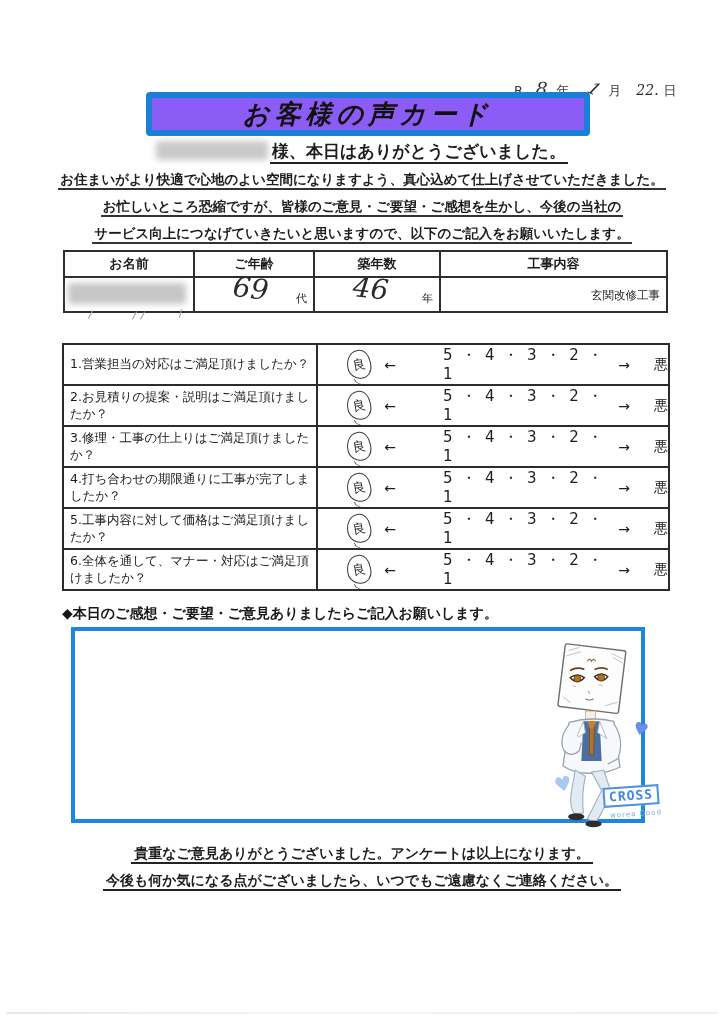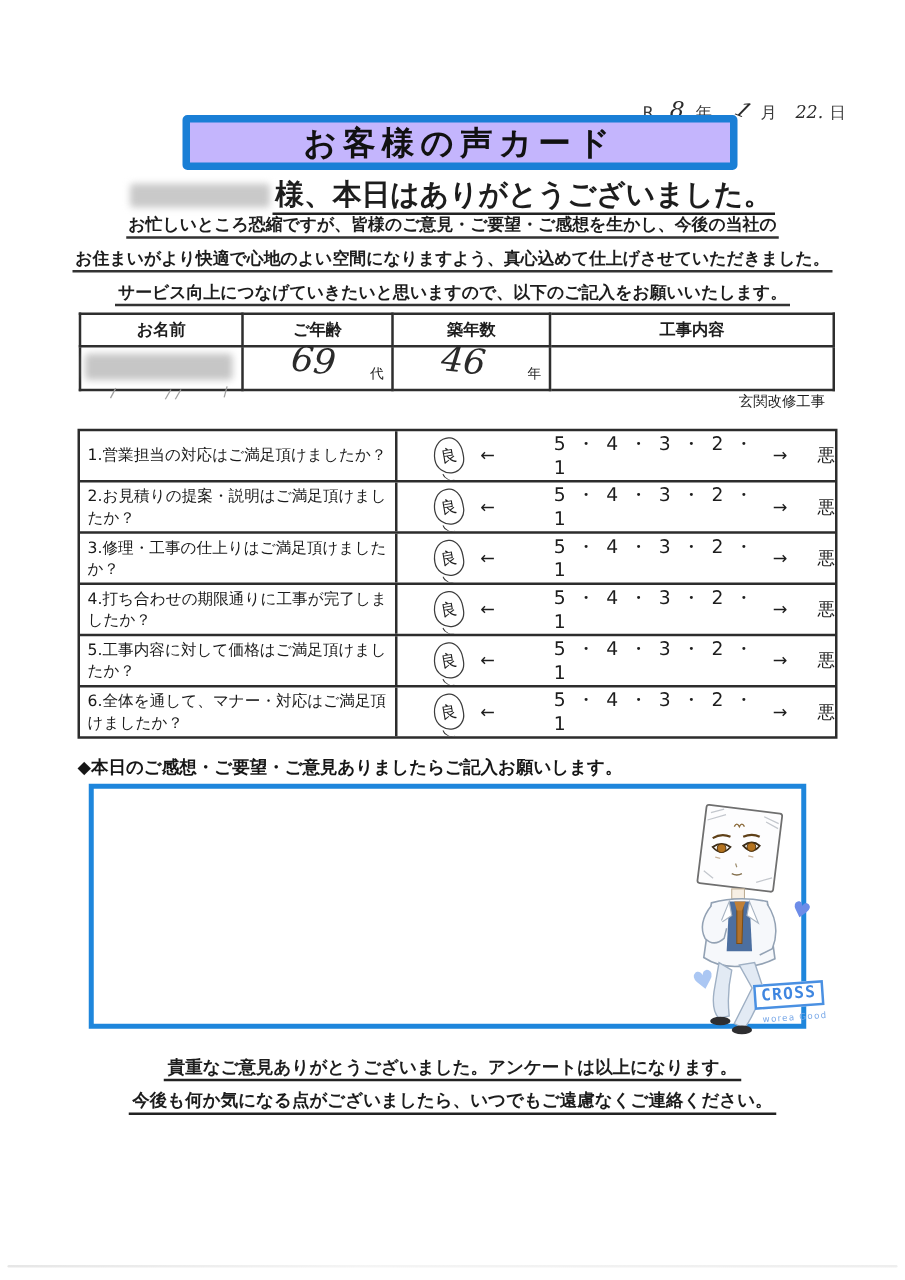--- a/index.html
+++ b/index.html
@@ -10,44 +10,44 @@
   .date-line{position:absolute;top:70px;left:510px;display:flex;align-items:baseline;
              font-size:13px;color:#3a3a3a;letter-spacing:1px;}
   .date-line .printed{margin:0 4px;}
   .hand{font-family:"DejaVu Serif","Liberation Serif",serif;font-style:italic;color:#2b2b2b;}
   .hand-year{font-size:18px;margin:0 4px 0 8px;transform:rotate(4deg);display:inline-block;}
   .hand-month{font-size:17px;margin:0 4px 0 14px;transform:rotate(22deg) skewX(-12deg);display:inline-block;}
   .hand-day{font-size:14px;margin:12px 1px 0 10px;letter-spacing:0;}
 
   
   .title-box{position:absolute;left:146px;top:92px;width:432px;height:32px;border:6px solid #1a7fd6;
-             border-radius:4px;background:#c4b5fd;display:flex;align-items:center;justify-content:center;}
+             border-radius:4px;background:#8b5cf6;display:flex;align-items:center;justify-content:center;font-style:italic;}
   .title-box .title{font-size:26px;font-weight:700;letter-spacing:5px;color:#111;}
 
   
   .greeting{position:absolute;top:140px;left:0;width:100%;text-align:center;}
   .blur-name{display:inline-block;width:112px;height:19px;background:#c9c9c9;border-radius:3px;
              filter:blur(3px);vertical-align:-3px;margin-right:2px;}
-  .greeting-text{font-size:23px;font-weight:700;border-bottom:2.5px solid #222;padding:0 2px 1px 2px;}
+  .greeting-text{font-size:17px;font-weight:700;border-bottom:2.5px solid #222;padding:0 2px 1px 2px;}
   .intro{position:absolute;top:171px;left:0;width:100%;text-align:center;font-size:13.5px;font-weight:700;}
   .intro .line{display:block;margin-bottom:9px;}
   .intro .u{border-bottom:2px solid #333;padding:0 2px 1px 2px;}
 
   
   .info-table{position:absolute;left:63px;top:250px;border-collapse:collapse;table-layout:fixed;}
   .info-table th,.info-table td{border:2px solid #2e2e2e;padding:0;}
   .info-table th{height:24px;font-size:13px;font-weight:600;text-align:center;}
   .info-table td{height:33px;position:relative;}
   .col-name{width:128px;} .col-age{width:118px;} .col-years{width:124px;} .col-work{width:225px;}
   .blur-cell{position:absolute;left:3px;top:5px;width:118px;height:21px;background:#c6c6c6;
              border-radius:3px;filter:blur(3px);}
   .hand-num{position:absolute;top:-6px;left:38px;font-family:"DejaVu Serif","Liberation Serif",serif;
             font-style:italic;font-size:28px;color:#2b2b2b;transform:rotate(6deg);}
   .cell-unit{position:absolute;right:6px;bottom:5px;font-size:11px;}
-  .work-text{position:absolute;right:6px;top:50%;transform:translateY(-50%);font-size:11.5px;margin-top:26px;}
+  .work-text{position:absolute;right:6px;top:50%;transform:translateY(-50%);font-size:11.5px;}
   .pen-mark{position:absolute;width:9px;border-top:1.6px solid #9f9f9f;}
 
   
   .survey-heading,.comments-heading{position:absolute;left:62px;font-size:14px;font-weight:700;color:#161616;}
   .survey-heading{top:320px;}
   .survey-table{position:absolute;left:62px;top:343px;width:604px;border:2px solid #2c2c2c;background:#fff;}
   .q-row{display:flex;height:39px;border-bottom:2px solid #2c2c2c;gap:20px;}
   .q-row:last-child{border-bottom:none;}
   .q-label{width:246px;border-right:2px solid #2c2c2c;display:flex;align-items:center;
            padding-left:6px;font-size:12.5px;color:#1a1a1a;}
@@ -99,22 +99,22 @@
 
   <div class="title-box">
     <span class="title">お客様の声カード</span>
   </div>
 
   <div class="greeting">
     <span class="blur-name"></span><span class="greeting-text">様、本日はありがとうございました。</span>
   </div>
 
   <div class="intro">
+    <span class="line"><span class="u">お住まいがより快適で心地のよい空間になりますよう、真心込めて仕上げさせていただきました。</span></span>
     <span class="line"><span class="u">お忙しいところ恐縮ですが、皆様のご意見・ご要望・ご感想を生かし、今後の当社の</span></span>
-    <span class="line"><span class="u">お住まいがより快適で心地のよい空間になりますよう、真心込めて仕上げさせていただきました。</span></span>
     <span class="line"><span class="u">サービス向上につなげていきたいと思いますので、以下のご記入をお願いいたします。</span></span>
   </div>
 
   <table class="info-table">
     <tbody>
         <tr>
       <th class="col-name">お名前</th>
       <th class="col-age">ご年齢</th>
       <th class="col-years">築年数</th>
       <th class="col-work">工事内容</th>

